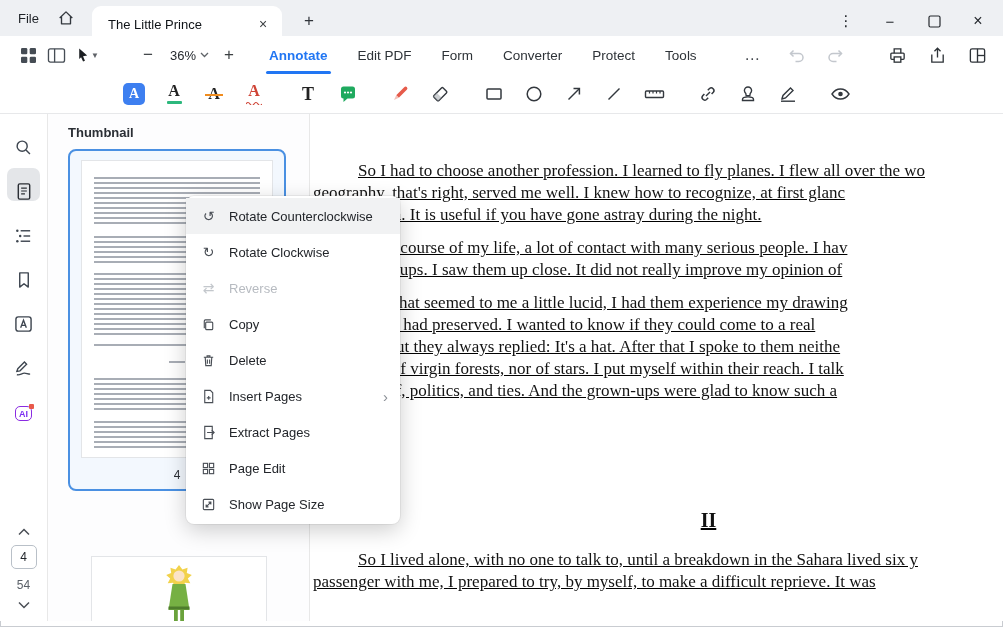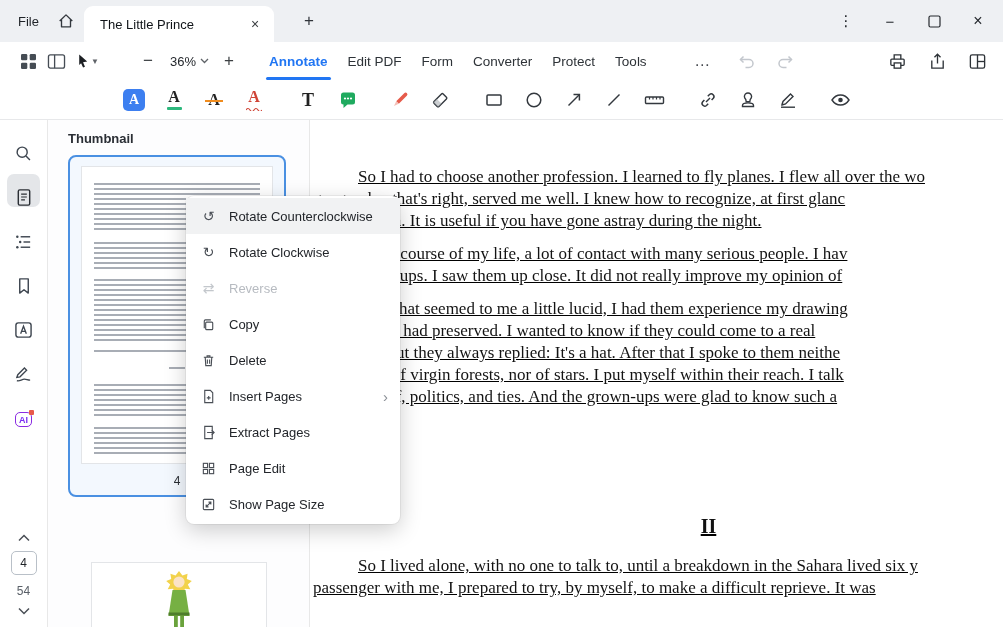--- a/index.html
+++ b/index.html
@@ -5,24 +5,24 @@
   * { margin:0; padding:0; box-sizing:border-box; }
   html,body { width:1003px; height:627px; }
   body {
     font-family:"Liberation Sans","DejaVu Sans",sans-serif;
     overflow:hidden; background:#fff; position:relative;
     box-shadow: inset 0 0 0 1px #c9ccd1;
   }
   svg { display:block; }
 
   
-  .titlebar { height:42px; background:#eef0f3; position:relative; display:flex; align-items:center; }
+  .titlebar { height:36px; background:#eef0f3; position:relative; display:flex; align-items:center; }
   .file-menu { padding:0 12px 0 18px; font-size:13px; color:#1f2328; }
   .home-btn { width:30px; height:30px; display:flex; align-items:center; justify-content:center; }
-  .tab { position:absolute; left:84px; top:6px; width:190px; height:36px; background:#fff;
+  .tab { position:absolute; left:92px; top:6px; width:190px; height:36px; background:#fff;
          border-radius:9px 9px 0 0; display:flex; align-items:center; padding:0 8px 0 16px; }
   .tab-title { font-size:13px; color:#101418; flex:1; white-space:nowrap; overflow:hidden; }
   .tab-close { width:22px; height:22px; display:flex; align-items:center; justify-content:center;
                font-size:14px; color:#3c4043; border-radius:4px; }
   .newtab { position:absolute; left:297px; top:9px; width:24px; height:24px; display:flex;
             align-items:center; justify-content:center; font-size:17px; color:#30343a; }
   .titlebar-right { position:absolute; right:0; top:0; height:42px; display:flex; align-items:center; }
   .tb-btn { width:30px; height:42px; display:flex; align-items:center; justify-content:center;
             font-size:15px; color:#25292e; }
   .kebab { margin-right:14px; font-size:15px; }
@@ -31,21 +31,21 @@
 
   
   .toolbar { height:38px; background:#fff; display:flex; align-items:center; padding-left:14px; }
   .tbtn { width:28px; height:28px; display:flex; align-items:center; justify-content:center;
           border-radius:4px; color:#3c4043; position:relative; }
   .sel-tool { width:34px; }
   .caret { font-size:8px; color:#5f6368; margin-left:1px; }
   .zoomgrp { display:flex; align-items:center; margin-left:30px; }
   .zoom-val { font-size:13px; color:#25292e; margin:0 4px 0 8px; }
   .zchev { margin-right:6px; }
-  .navtabs { display:flex; align-items:flex-start; height:38px; margin-left:26px; gap:20px; }
+  .navtabs { display:flex; align-items:flex-start; height:38px; margin-left:26px; gap:30px; }
   .navtab { font-size:13.5px; color:#2e3338; height:38px; display:flex; align-items:center; position:relative; }
   .navtab.active { color:#2176f3; font-weight:700; }
   .navtab.active::after { content:""; position:absolute; left:-3px; right:-3px; bottom:0; height:3px;
                           background:#2176f3; border-radius:2px; }
   .more-btn { margin-left:42px; font-size:16px; color:#44484e; letter-spacing:1px; }
   .undo { margin-left:16px; }
   .redo { margin-left:10px; }
   .toolbar-rightgrp { margin-left:auto; display:flex; align-items:center; gap:12px; padding-right:12px; }
 
   

